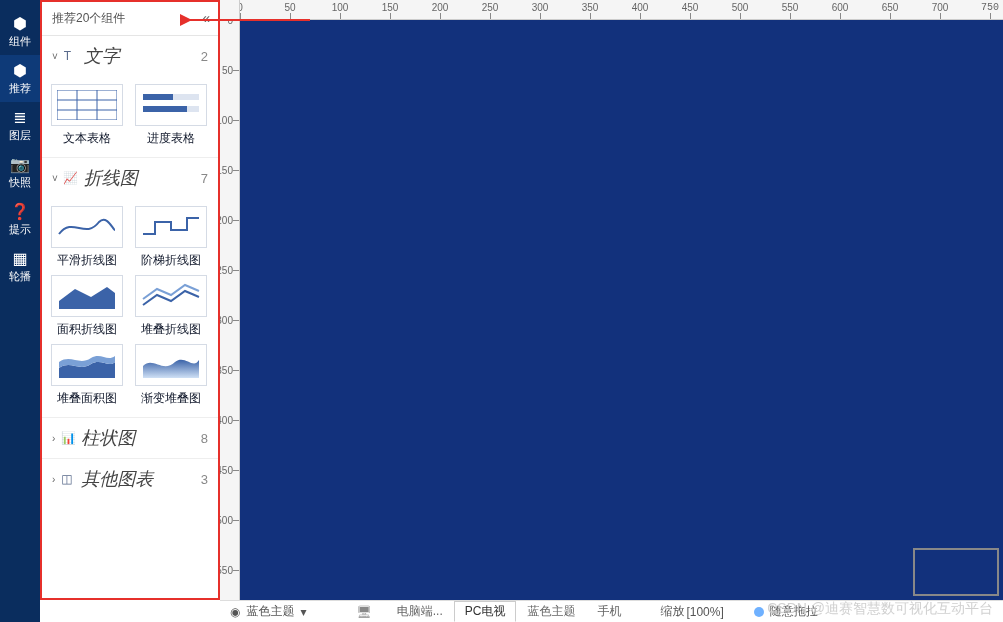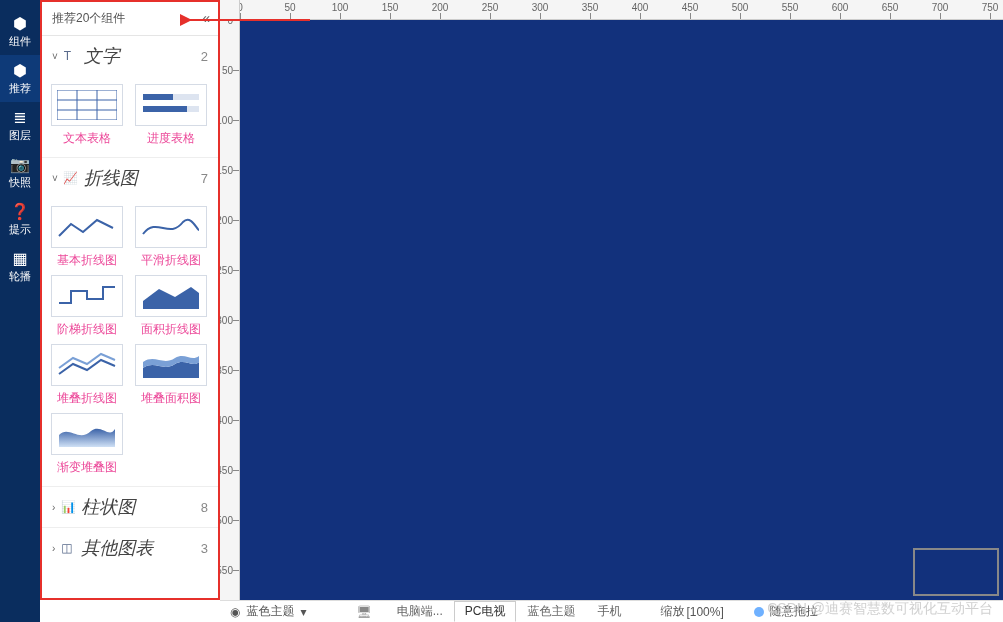--- a/index.html
+++ b/index.html
@@ -19,21 +19,21 @@
 .group-header { display: flex; align-items: center; padding: 8px 10px; cursor: pointer; border-top: 1px solid #eee; }
 .group-header:first-of-type { border-top: none; }
 .chev { font-size: 10px; color: #666; margin-right: 6px; }
 .grp-icon { margin-right: 6px; color: #5a6b8c; font-size: 12px; width: 14px; display: inline-flex; }
 .grp-name { flex: 1; color: #444; font-size: 18px; font-style: italic; }
 .grp-count { color: #888; font-size: 13px; }
 
 .group-body { display: flex; flex-wrap: wrap; padding: 8px 6px 10px 6px; gap: 6px 6px; }
 .comp { width: 78px; display: flex; flex-direction: column; align-items: center; cursor: pointer; }
 .thumb { width: 72px; height: 42px; border: 1px solid #d5dbe5; display: flex; align-items: center; justify-content: center; background: #fff; overflow: hidden; }
-.comp-label { margin-top: 4px; font-size: 12px; color: #ec4899; text-align: center; }
+.comp-label { margin-top: 4px; font-size: 12px; color: #0f172a; text-align: center; }
 
 .canvas-wrap { position: absolute; left: 220px; top: 0; right: 0; bottom: 22px; background: #eee; }
 .ruler-h { position: absolute; left: 20px; right: 0; top: 0; height: 20px; background: #f5f5f5; border-bottom: 1px solid #ccc; font-size: 10px; color: #666; overflow: hidden; }
 .ruler-v { position: absolute; left: 0; top: 20px; bottom: 0; width: 20px; background: #f5f5f5; border-right: 1px solid #ccc; font-size: 10px; color: #666; overflow: hidden; }
 .ruler-corner { position: absolute; left: 0; top: 0; width: 20px; height: 20px; background: #f5f5f5; border-right: 1px solid #ccc; border-bottom: 1px solid #ccc; }
 .tick-h { position: absolute; bottom: 0; border-left: 1px solid #888; height: 6px; }
 .tick-h-label { position: absolute; bottom: 6px; transform: translateX(-50%); }
 .tick-v { position: absolute; right: 0; border-top: 1px solid #888; width: 6px; }
 .tick-v-label { position: absolute; right: 6px; transform: translateY(-50%); writing-mode: horizontal-tb; }
 .canvas { position: absolute; left: 20px; top: 20px; right: 0; bottom: 0; background: #12317c; }
@@ -120,28 +120,20 @@
           <div class="comp-label">进度表格</div>
         </div>
       </div>
       <div class="group-header">
         <span class="chev">˅</span>
         <span class="grp-icon">📈</span>
         <span class="grp-name">折线图</span>
         <span class="grp-count">7</span>
       </div>
       <div class="group-body">
-        <div class="comp">
-          <div class="thumb">
-            <svg width="60" height="30">
-              <polyline points="2,24 14,12 26,20 40,8 56,16" fill="none" stroke="#3b63a8" stroke-width="2"></polyline>
-            </svg>
-          </div>
-          <div class="comp-label">基本折线图</div>
-        </div>
         <div class="comp">
           <div class="thumb">
             <svg width="60" height="30">
               <path d="M2,22 C16,4 28,28 42,10 C50,2 56,18 58,18" fill="none" stroke="#3b63a8" stroke-width="2"></path>
             </svg>
           </div>
           <div class="comp-label">平滑折线图</div>
         </div>
         <div class="comp">
           <div class="thumb">
@@ -243,21 +235,21 @@
       <div class="tick-h-label" style="left: 500px;">500</div>
       <div class="tick-h" style="left: 550px;"></div>
       <div class="tick-h-label" style="left: 550px;">550</div>
       <div class="tick-h" style="left: 600px;"></div>
       <div class="tick-h-label" style="left: 600px;">600</div>
       <div class="tick-h" style="left: 650px;"></div>
       <div class="tick-h-label" style="left: 650px;">650</div>
       <div class="tick-h" style="left: 700px;"></div>
       <div class="tick-h-label" style="left: 700px;">700</div>
       <div class="tick-h" style="left: 750px;"></div>
-      <div class="tick-h-label" style="left: 750px;">750</div>
+      <div class="tick-h-label" style="left: 750px; font-family: Liberation Mono, monospace;">750</div>
     </div>
   <div class="ruler-v" id="rulerV">
       <div class="tick-v" style="top: 0px;"></div>
       <div class="tick-v-label" style="top: 0px;">0</div>
       <div class="tick-v" style="top: 50px;"></div>
       <div class="tick-v-label" style="top: 50px;">50</div>
       <div class="tick-v" style="top: 100px;"></div>
       <div class="tick-v-label" style="top: 100px;">100</div>
       <div class="tick-v" style="top: 150px;"></div>
       <div class="tick-v-label" style="top: 150px;">150</div>

